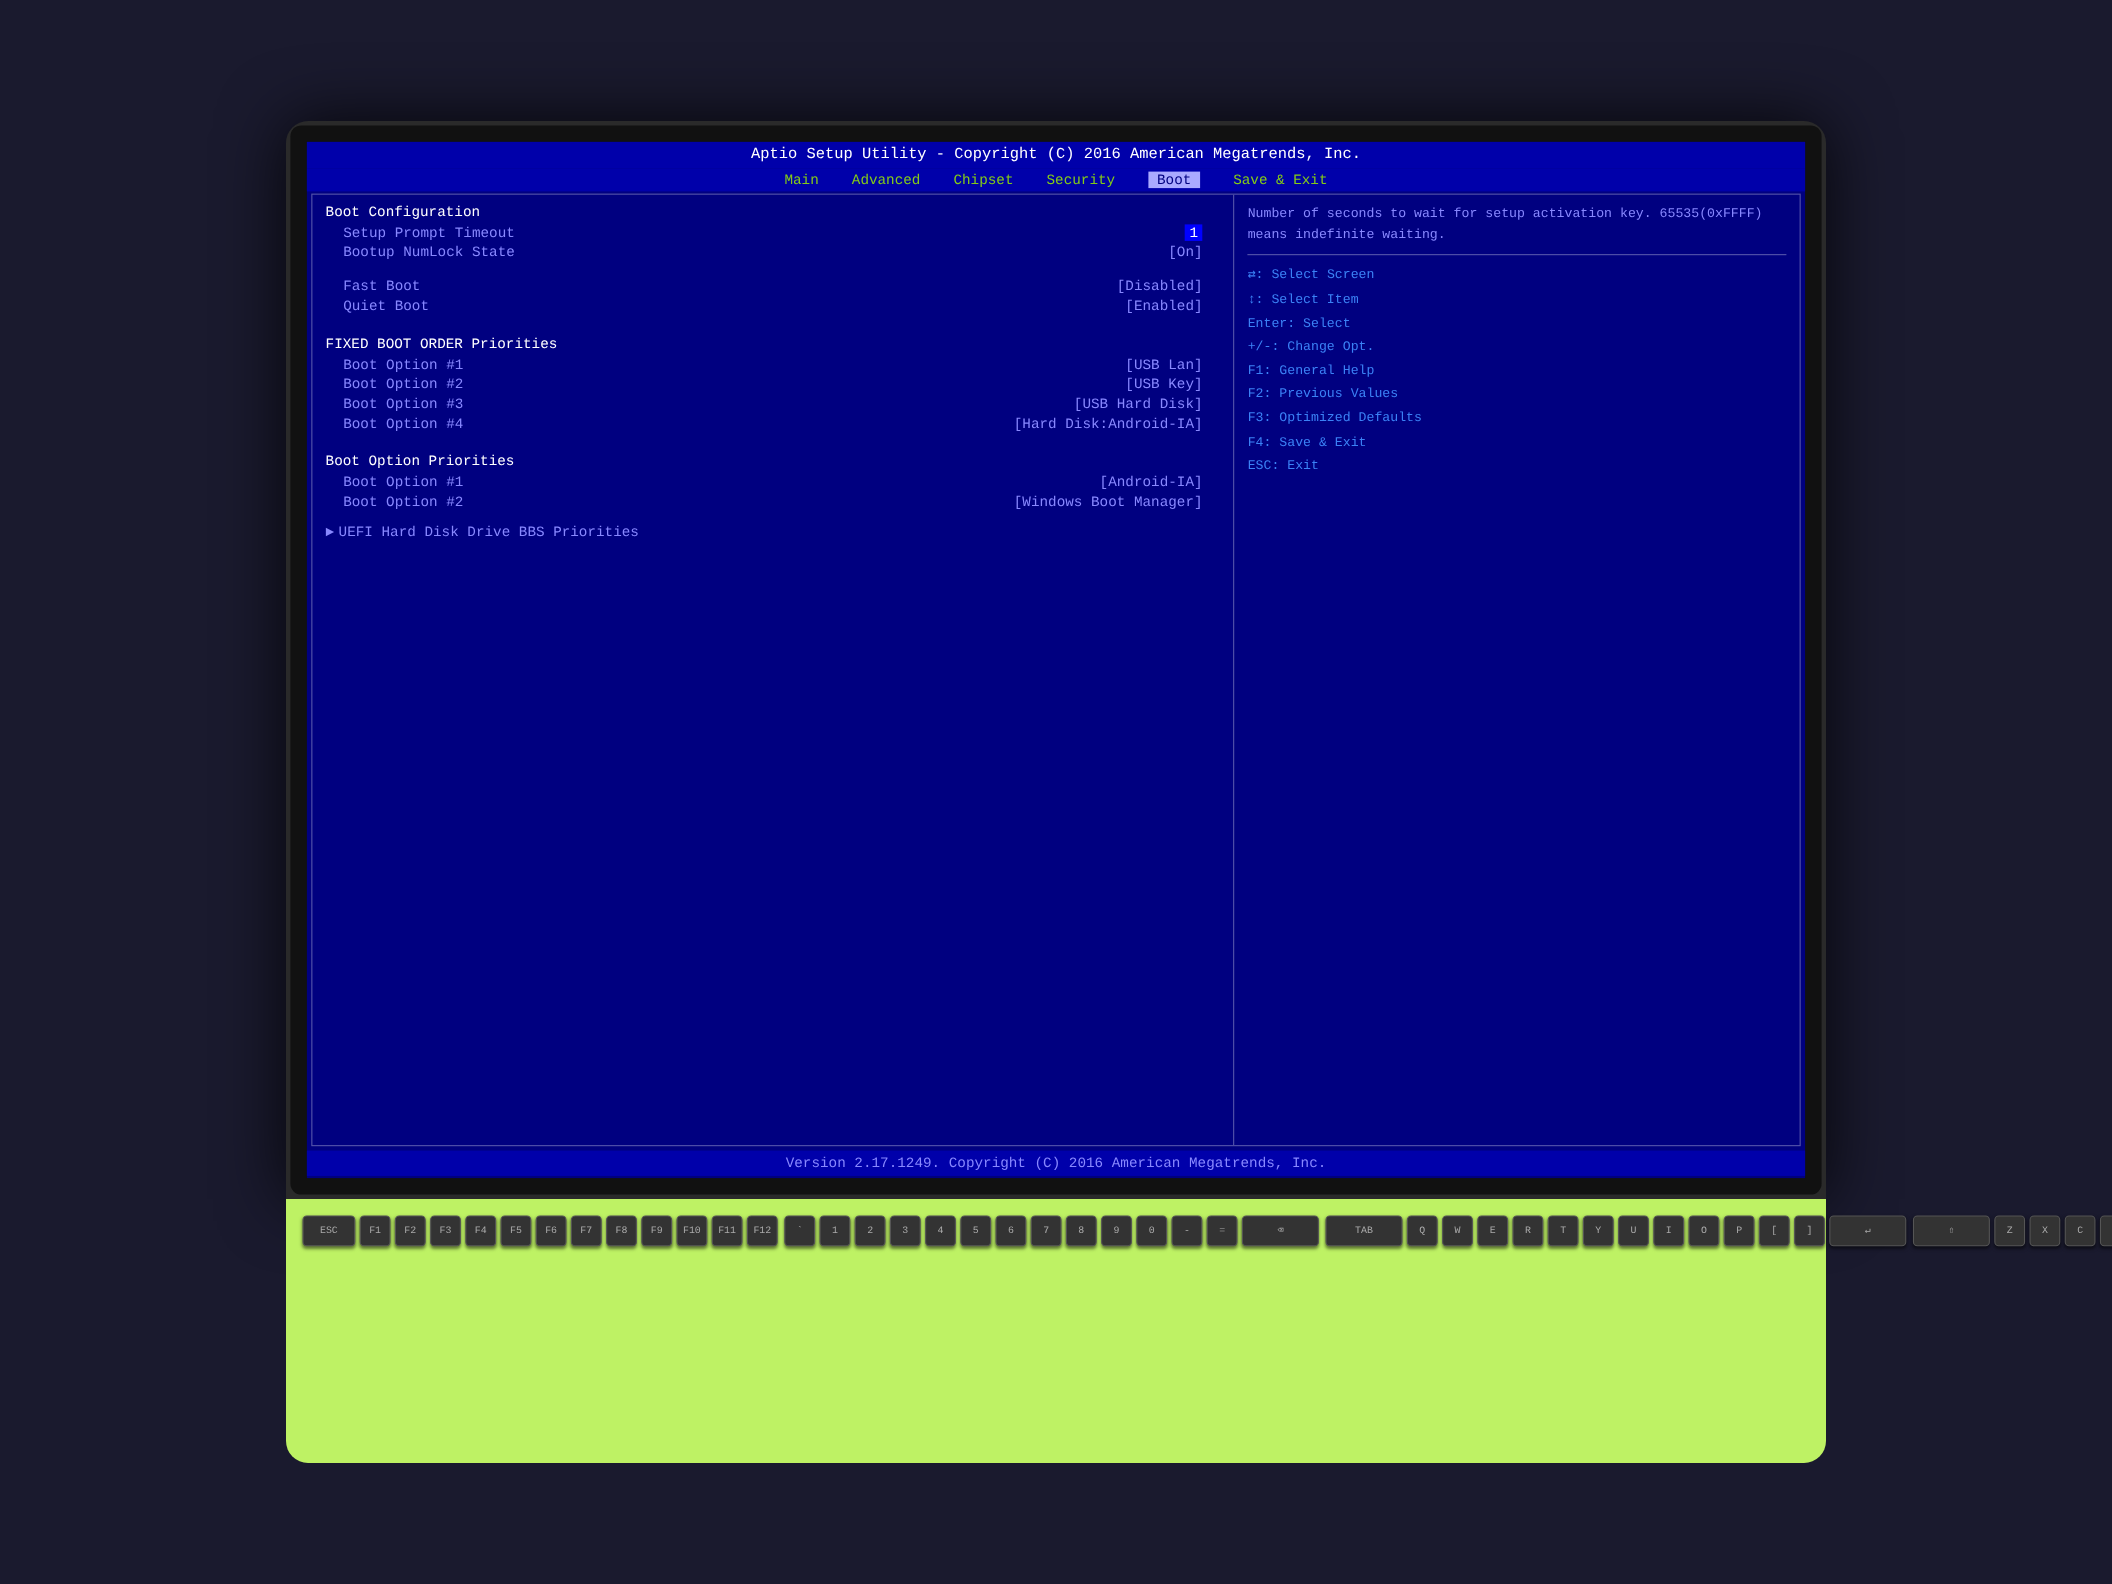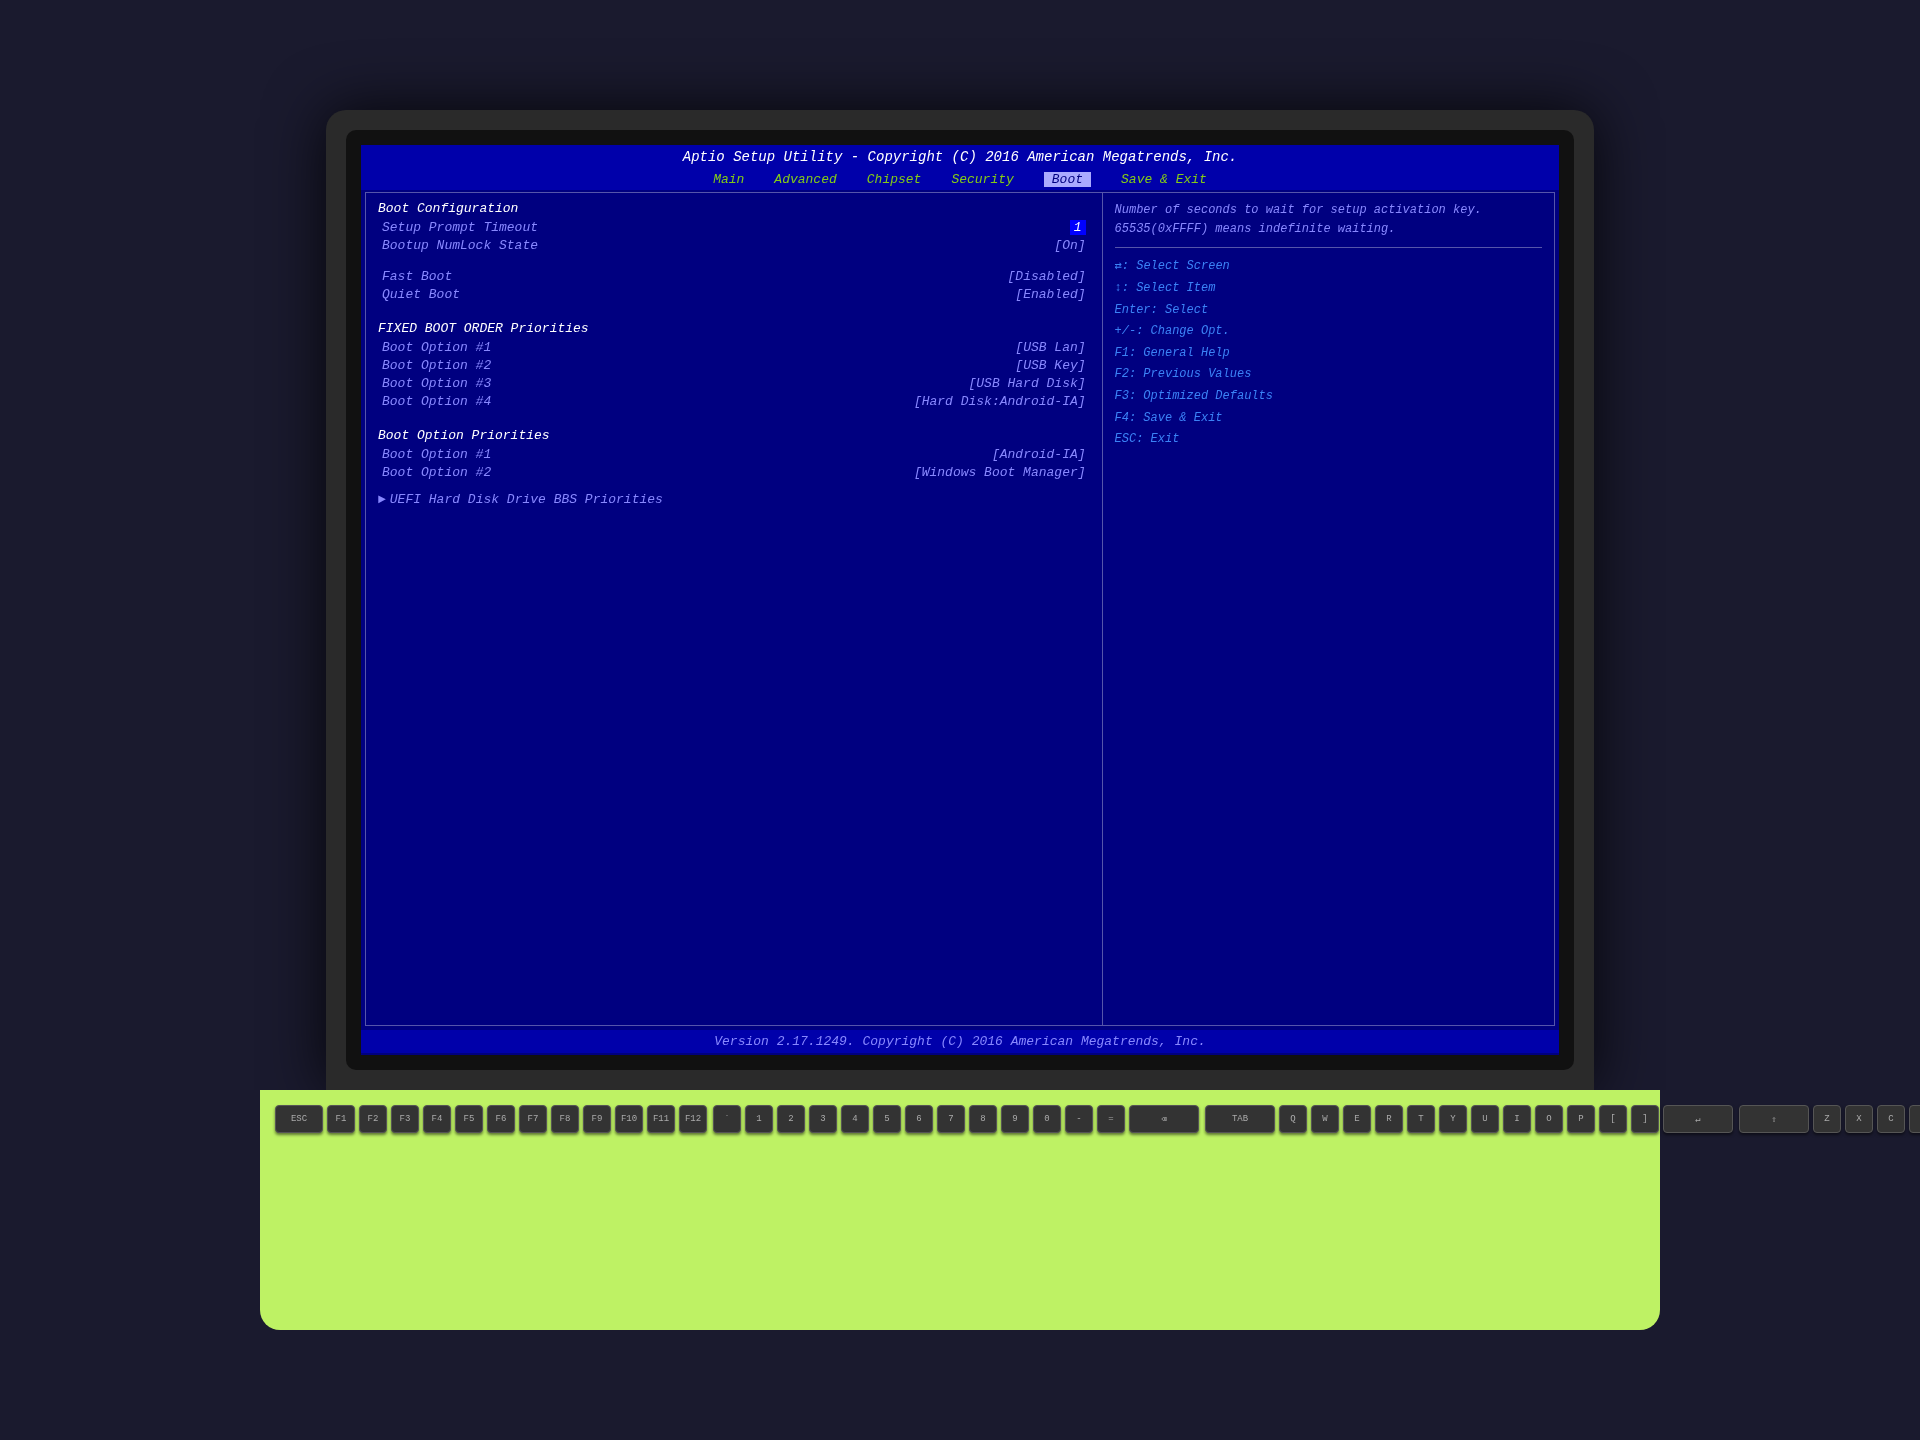--- a/index.html
+++ b/index.html
@@ -14,30 +14,29 @@
       background-color: #1a1a2e;
       display: flex;
       flex-direction: column;
       align-items: center;
       justify-content: center;
       font-family: 'Courier New', Courier, monospace;
       overflow: hidden;
     }
 
     .laptop-outer {
-      width: 1268px;
+      width: 1400px;
       height: 980px;
       background: #2a2a2a;
       border-radius: 20px 20px 0 0;
-      padding: 20px;
+      padding: 4px;
       display: flex;
       flex-direction: column;
       align-items: center;
       box-shadow: 0 0 60px rgba(0,0,0,0.8);
-      font-style: italic;
     }
 
     .screen-bezel {
       width: 100%;
       flex: 1;
       background: #111;
       border-radius: 10px;
       padding: 15px;
       display: flex;
       flex-direction: column;
@@ -106,21 +105,21 @@
 
     .section-title {
       color: #ffffff;
       margin-bottom: 4px;
       font-size: 13px;
     }
 
     .config-row {
       display: flex;
       justify-content: space-between;
-      margin: 3px 4px;
+      margin: 3px 16px;
       font-size: 13px;
     }
 
     .config-label {
       color: #8888ff;
     }
 
     .config-value {
       color: #8888ff;
     }

